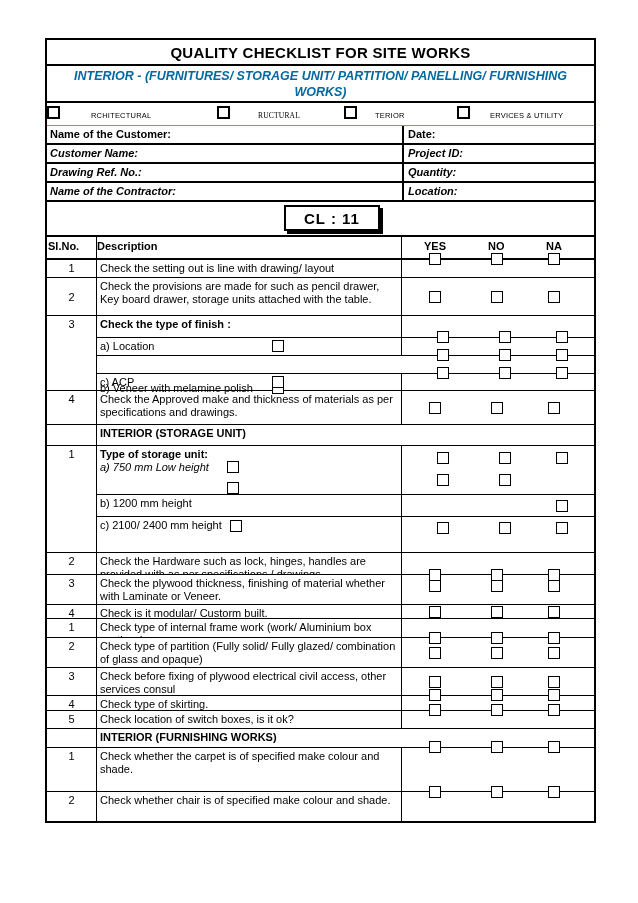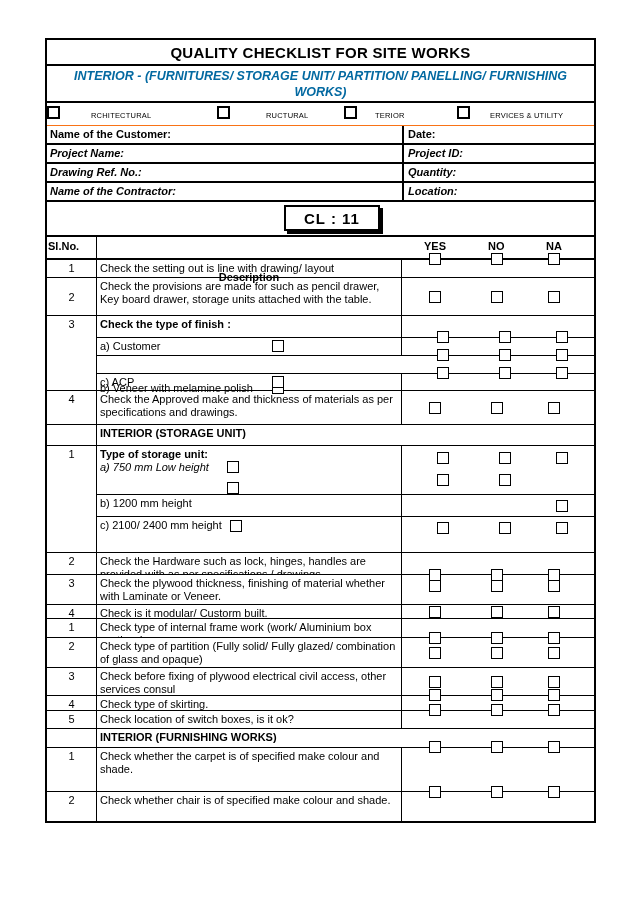--- a/index.html
+++ b/index.html
@@ -23,41 +23,41 @@
     font-size:12.5px; font-weight:bold; font-style:italic; text-align:center;
     padding:2px 10px 0 10px; line-height:16px;
   }
   .discipline-row { height:23px; border-bottom:1px solid #f97316; position:relative; }
   .dbox {
     position:absolute; top:3px; width:13px; height:13px;
     border:2px solid #000; background:#fff;
   }
   .dlabel { position:absolute; top:8px; font-size:7.5px; letter-spacing:.2px; }
   .d0 .dbox{left:0px;} .d0 .dlabel{left:44px;}
-  .d1 .dbox{left:170px;} .d1 .dlabel{left:219px;}
+  .d1 .dbox{left:170px;} .d1 .dlabel{left:211px;font-family:Liberation Serif, serif;}
   .d2 .dbox{left:297px;} .d2 .dlabel{left:328px;}
   .d3 .dbox{left:410px;} .d3 .dlabel{left:443px;}
   
   .info-row { display:grid; grid-template-columns:355px 1fr; height:19px; border-bottom:2px solid #000; }
   .info-row .cell { font-size:11px; font-weight:bold; padding:2px 0 0 3px; overflow:hidden; }
   .info-row .cell.r { border-left:2px solid #000; padding-left:4px; }
   .info-row.it .cell { font-style:italic; }
   
   .cl-row { height:35px; border-bottom:2px solid #000; position:relative; }
   .cl-box {
     position:absolute; left:237px; top:3px; width:96px; height:26px;
     border:2px solid #000; box-shadow:3px 3px 0 0 #000; background:#fff;
     font-size:15px; font-weight:bold; text-align:center; padding-top:3px;
     letter-spacing:1px;
   }
   
   .thead { display:grid; grid-template-columns:50px 305px 1fr; height:23px; border-bottom:2px solid #000; }
   .thead .h { font-size:11px; font-weight:bold; }
   .thead .sl { border-right:1.5px solid #000; padding:3px 0 0 1px; }
-  .thead .de { border-right:1.5px solid #000; text-align:center; padding-top:3px;margin-top:31px; }
+  .thead .de { border-right:1.5px solid #000; padding-top:3px; }
   .thead .ck { position:relative;text-align:right; }
   .thead .ck span { position:absolute; top:3px; }
   .thead .ck .c0{left:22px;} .thead .ck .c1{left:86px;} .thead .ck .c2{left:144px;}
 
   .trow { display:grid; grid-template-columns:50px 305px 1fr; border-bottom:1.5px solid #000; position:relative; }
   .trow:last-child { border-bottom:none; }
   .sl-cell { border-right:1.5px solid #000; font-size:11px; text-align:center; padding-top:2px; }
   .desc-cell { border-right:1.5px solid #000; font-size:11px; line-height:13px; padding:2px 3px 0 3px; overflow:hidden; position:relative; }
   .chk-cell { position:relative; }
   .line.b { font-weight:bold; }
@@ -104,21 +104,21 @@
         <span class="dbox"></span>
         <span class="dlabel">ERVICES &amp; UTILITY</span>
       </span>
     </div>
 
     <div class="info-row">
       <div class="cell">Name of the Customer:</div>
       <div class="cell r">Date:</div>
     </div>
     <div class="info-row it">
-      <div class="cell">Project Name:</div>
+      <div class="cell">Customer Name:</div>
       <div class="cell r">Project ID:</div>
     </div>
     <div class="info-row it">
       <div class="cell">Drawing Ref. No.:</div>
       <div class="cell r">Quantity:</div>
     </div>
     <div class="info-row it">
       <div class="cell">Name of the Contractor:</div>
       <div class="cell r">Location:</div>
     </div>
@@ -164,21 +164,21 @@
           <div class="sl-cell">3</div>
           <div>
             <div class="subrow" style="height: 21px;">
               <div class="desc-cell" style="height: 100%;">
                 <div class="line b">Check the type of finish :</div>
               </div>
               <div class="chk-cell"></div>
             </div>
             <div class="subrow" style="height: 18px;">
               <div class="desc-cell" style="height: 100%;">
-                <div class="line">a)   Customer</div>
+                <div class="line">a)   Location</div>
                 <span class="opt-cb" style="left: 175px; top: 2px;"></span>
               </div>
               <div class="chk-cell">
                 <span class="cb col0" style="top: -7px;"></span>
                 <span class="cb col1" style="top: -7px;"></span>
                 <span class="cb col2" style="top: -7px;"></span>
               </div>
             </div>
             <div class="subrow" style="height: 18px;">
               <div class="desc-cell" style="height: 100%; margin-top: 24px;">

